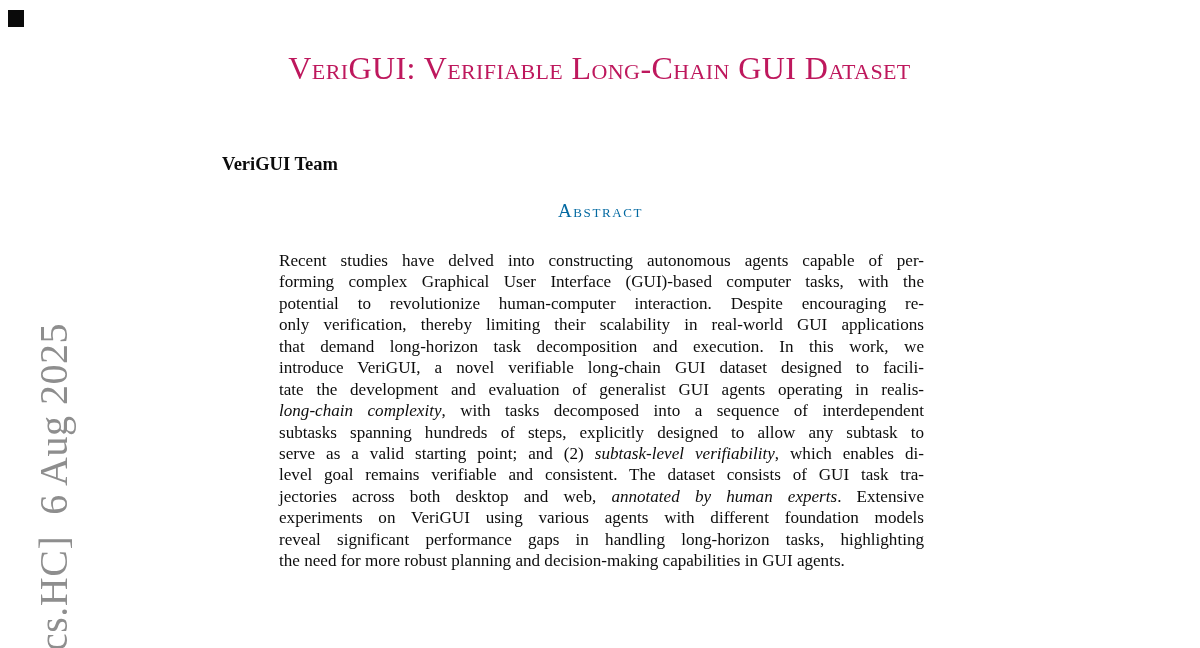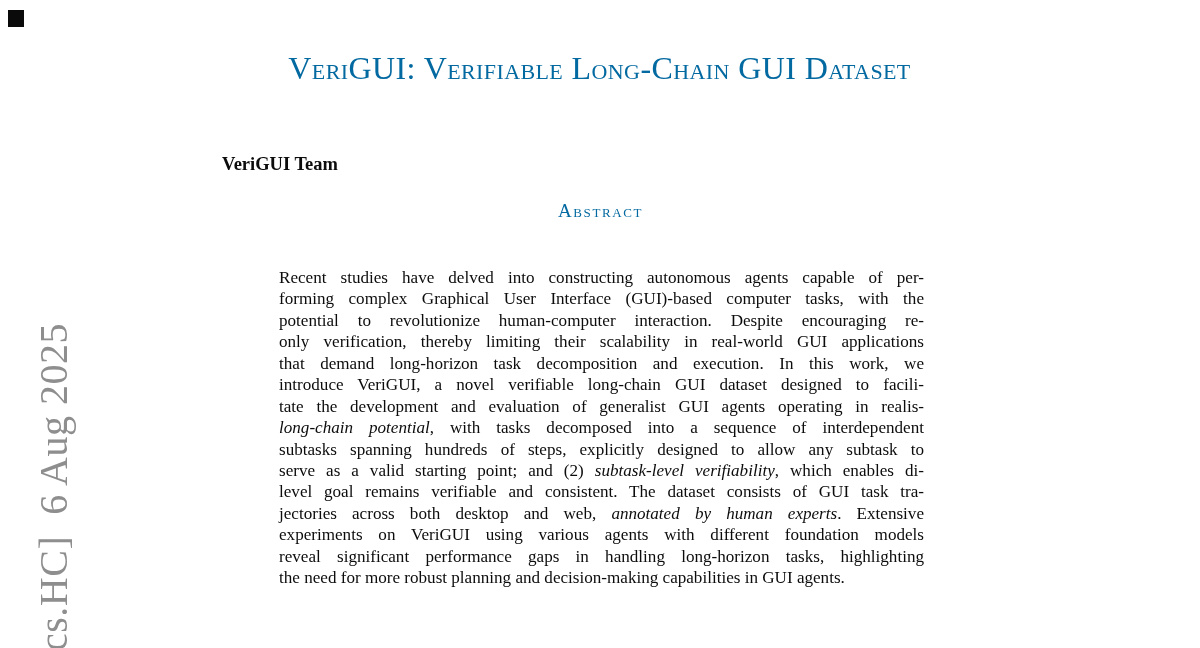--- a/index.html
+++ b/index.html
@@ -25,21 +25,21 @@
     left: 0;
     top: 48px;
     width: 1199px;
     margin: 0;
     text-align: center;
     font-size: 32px;
     font-weight: 400;
     font-variant: small-caps;
     letter-spacing: 0.4px;
     line-height: 40px;
-    color: #0369a1;
+    color: #be185d;
   }
   .author {
     position: absolute;
     left: 222px;
     top: 125px;
     font-size: 18.5px;
     font-weight: 700;
     line-height: 22px;
     color: #0c0c0c;
     margin-top: 28px;
@@ -52,21 +52,21 @@
     text-align: center;
     font-size: 19px;
     font-variant: small-caps;
     letter-spacing: 1.6px;
     line-height: 24px;
     color: #0369a1;
   }
   .abstract-body {
     position: absolute;
     left: 279px;
-    top: 267px;
+    top: 250px;
     width: 645px;
     font-size: 17.1px;
     line-height: 21.45px;
     color: #0c0c0c;
   }
   .abs-line {
     text-align: justify;
     text-align-last: justify;
     -moz-text-align-last: justify;
     white-space: normal;
@@ -106,21 +106,21 @@
   <div class="abstract-heading">Abstract</div>
 
   <div class="abstract-body" id="abstract-body">
       <div class="abs-line"><span>Recent studies have delved into constructing autonomous agents capable of per-</span></div>
       <div class="abs-line"><span>forming complex Graphical User Interface (GUI)-based computer tasks, with the</span></div>
       <div class="abs-line"><span>potential to revolutionize human-computer interaction.  Despite encouraging re-</span></div>
       <div class="abs-line"><span>only verification, thereby limiting their scalability in real-world GUI applications</span></div>
       <div class="abs-line"><span>that demand long-horizon task decomposition and execution.  In this work, we</span></div>
       <div class="abs-line"><span>introduce VeriGUI, a novel verifiable long-chain GUI dataset designed to facili-</span></div>
       <div class="abs-line"><span>tate the development and evaluation of generalist GUI agents operating in realis-</span></div>
-      <div class="abs-line"><span class="i">long-chain potential</span><span>, with tasks decomposed into a sequence of interdependent</span></div>
+      <div class="abs-line"><span class="i">long-chain complexity</span><span>, with tasks decomposed into a sequence of interdependent</span></div>
       <div class="abs-line"><span>subtasks spanning hundreds of steps, explicitly designed to allow any subtask to</span></div>
       <div class="abs-line"><span>serve as a valid starting point; and (2) </span><span class="i">subtask-level verifiability</span><span>, which enables di-</span></div>
       <div class="abs-line"><span>level goal remains verifiable and consistent. The dataset consists of GUI task tra-</span></div>
       <div class="abs-line"><span>jectories across both desktop and web, </span><span class="i">annotated by human experts</span><span>.  Extensive</span></div>
       <div class="abs-line"><span>experiments on VeriGUI using various agents with different foundation models</span></div>
       <div class="abs-line"><span>reveal significant performance gaps in handling long-horizon tasks, highlighting</span></div>
       <div class="abs-line last"><span>the need for more robust planning and decision-making capabilities in GUI agents.</span></div>
     </div>
 
 </div>

